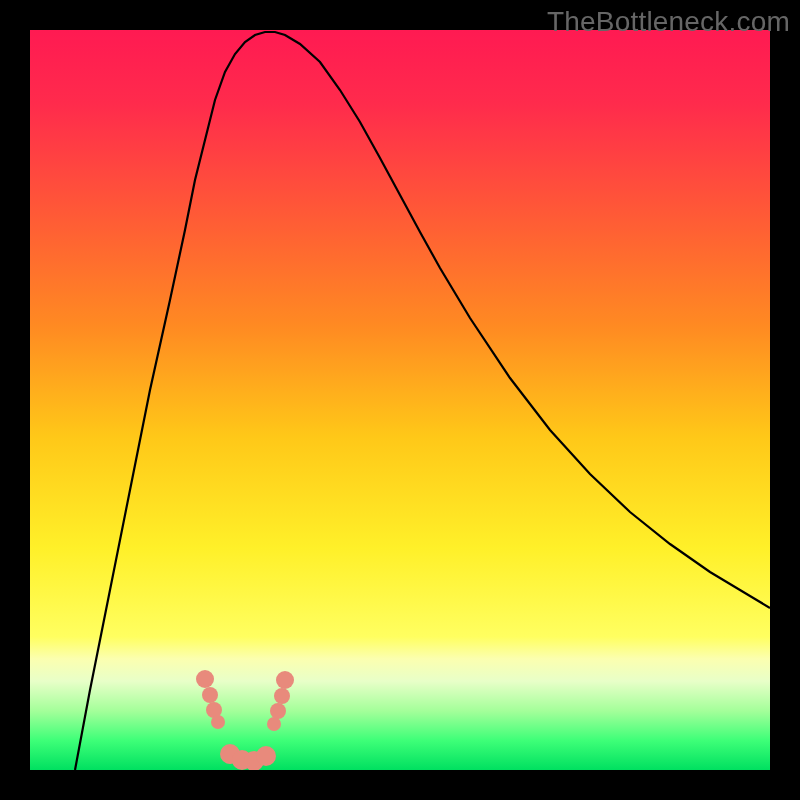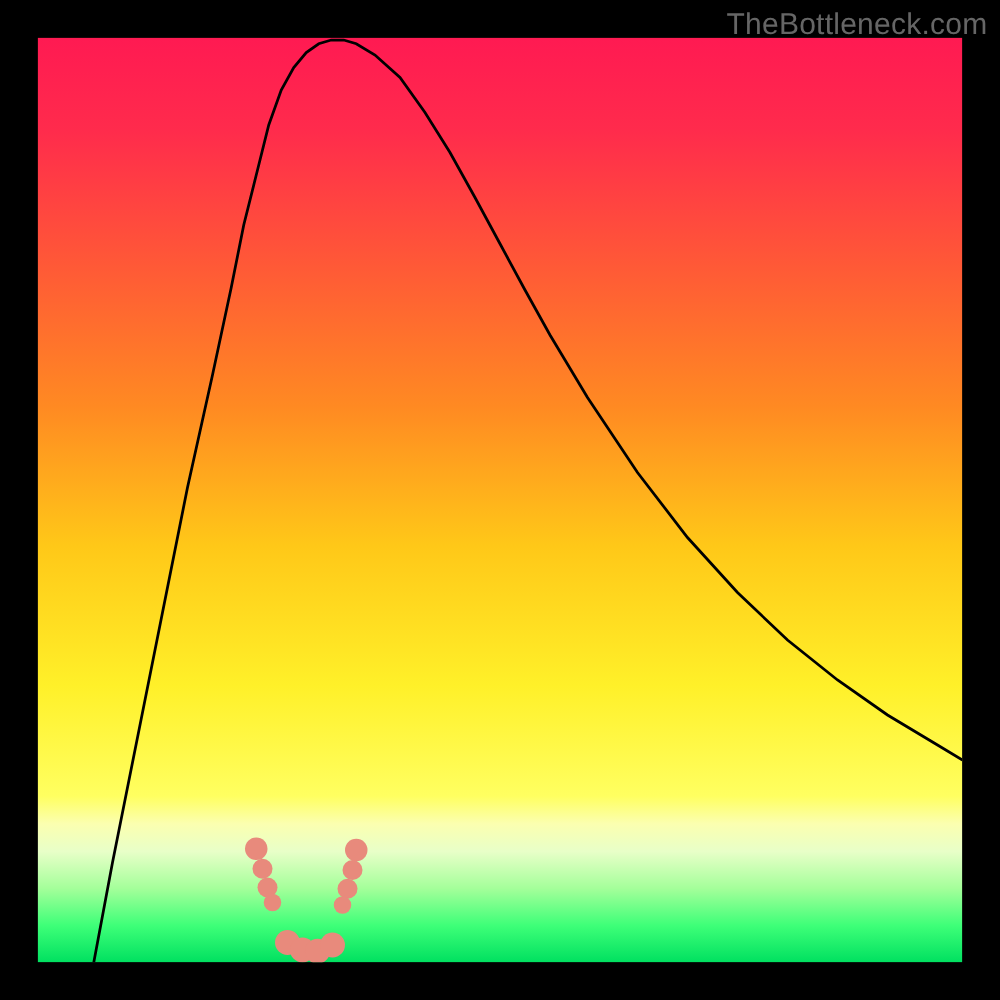--- a/index.html
+++ b/index.html
@@ -30,21 +30,21 @@
     position: absolute;
     left: 0; top: 0;
     width: 100%;
     height: 100%;
   }
   .watermark {
     position: absolute;
     top: 6px;
     right: 10px;
     color: #666;
-    font-size: 24px;
+    font-size: 28px;
     font-weight: 500;
     letter-spacing: 0.2px;
   }
   svg.curve {
     position: absolute;
     left: 0; top: 0;
     width: 100%;
     height: 100%;
   }
 </style>

